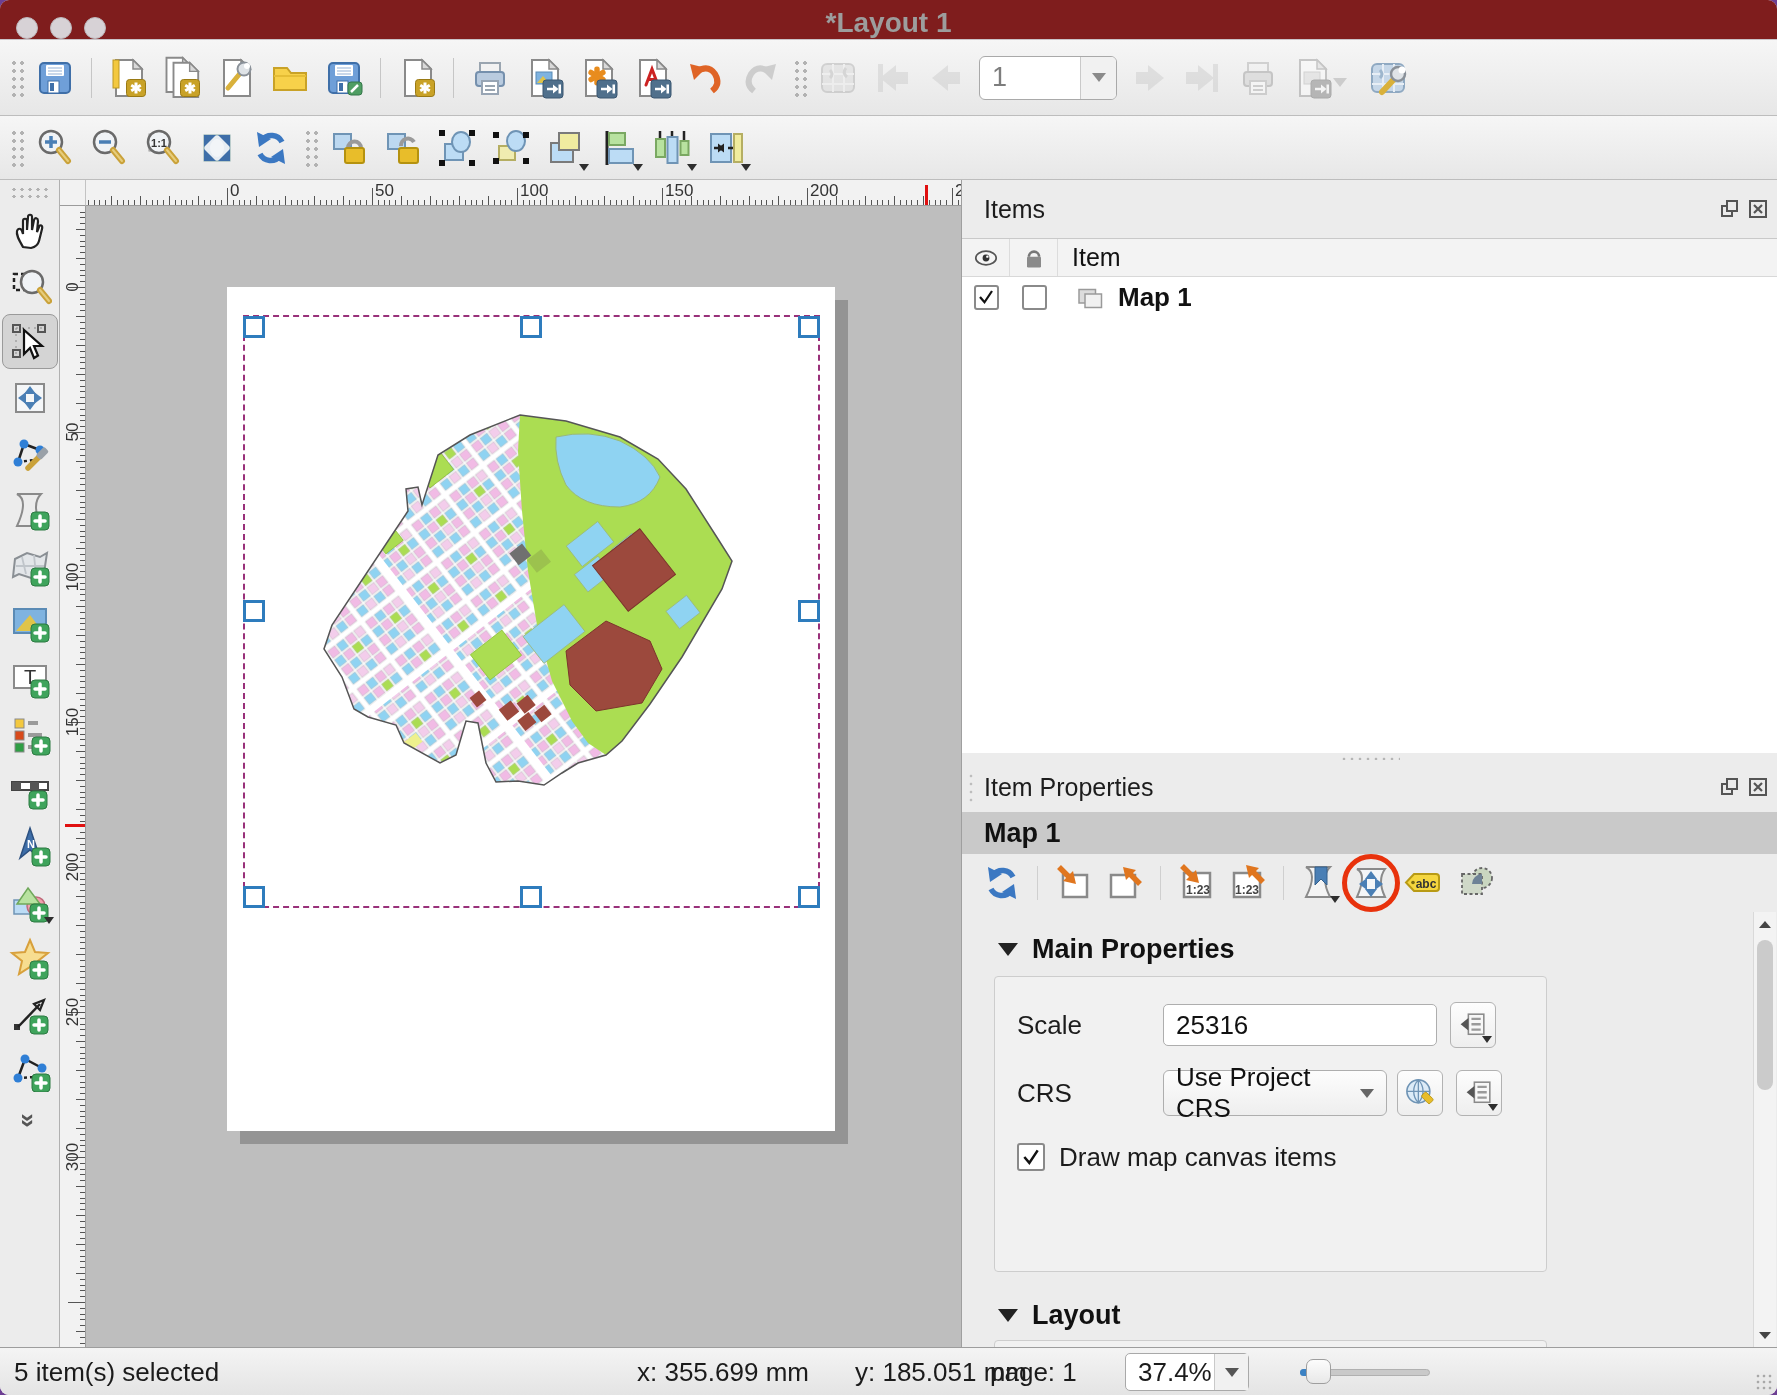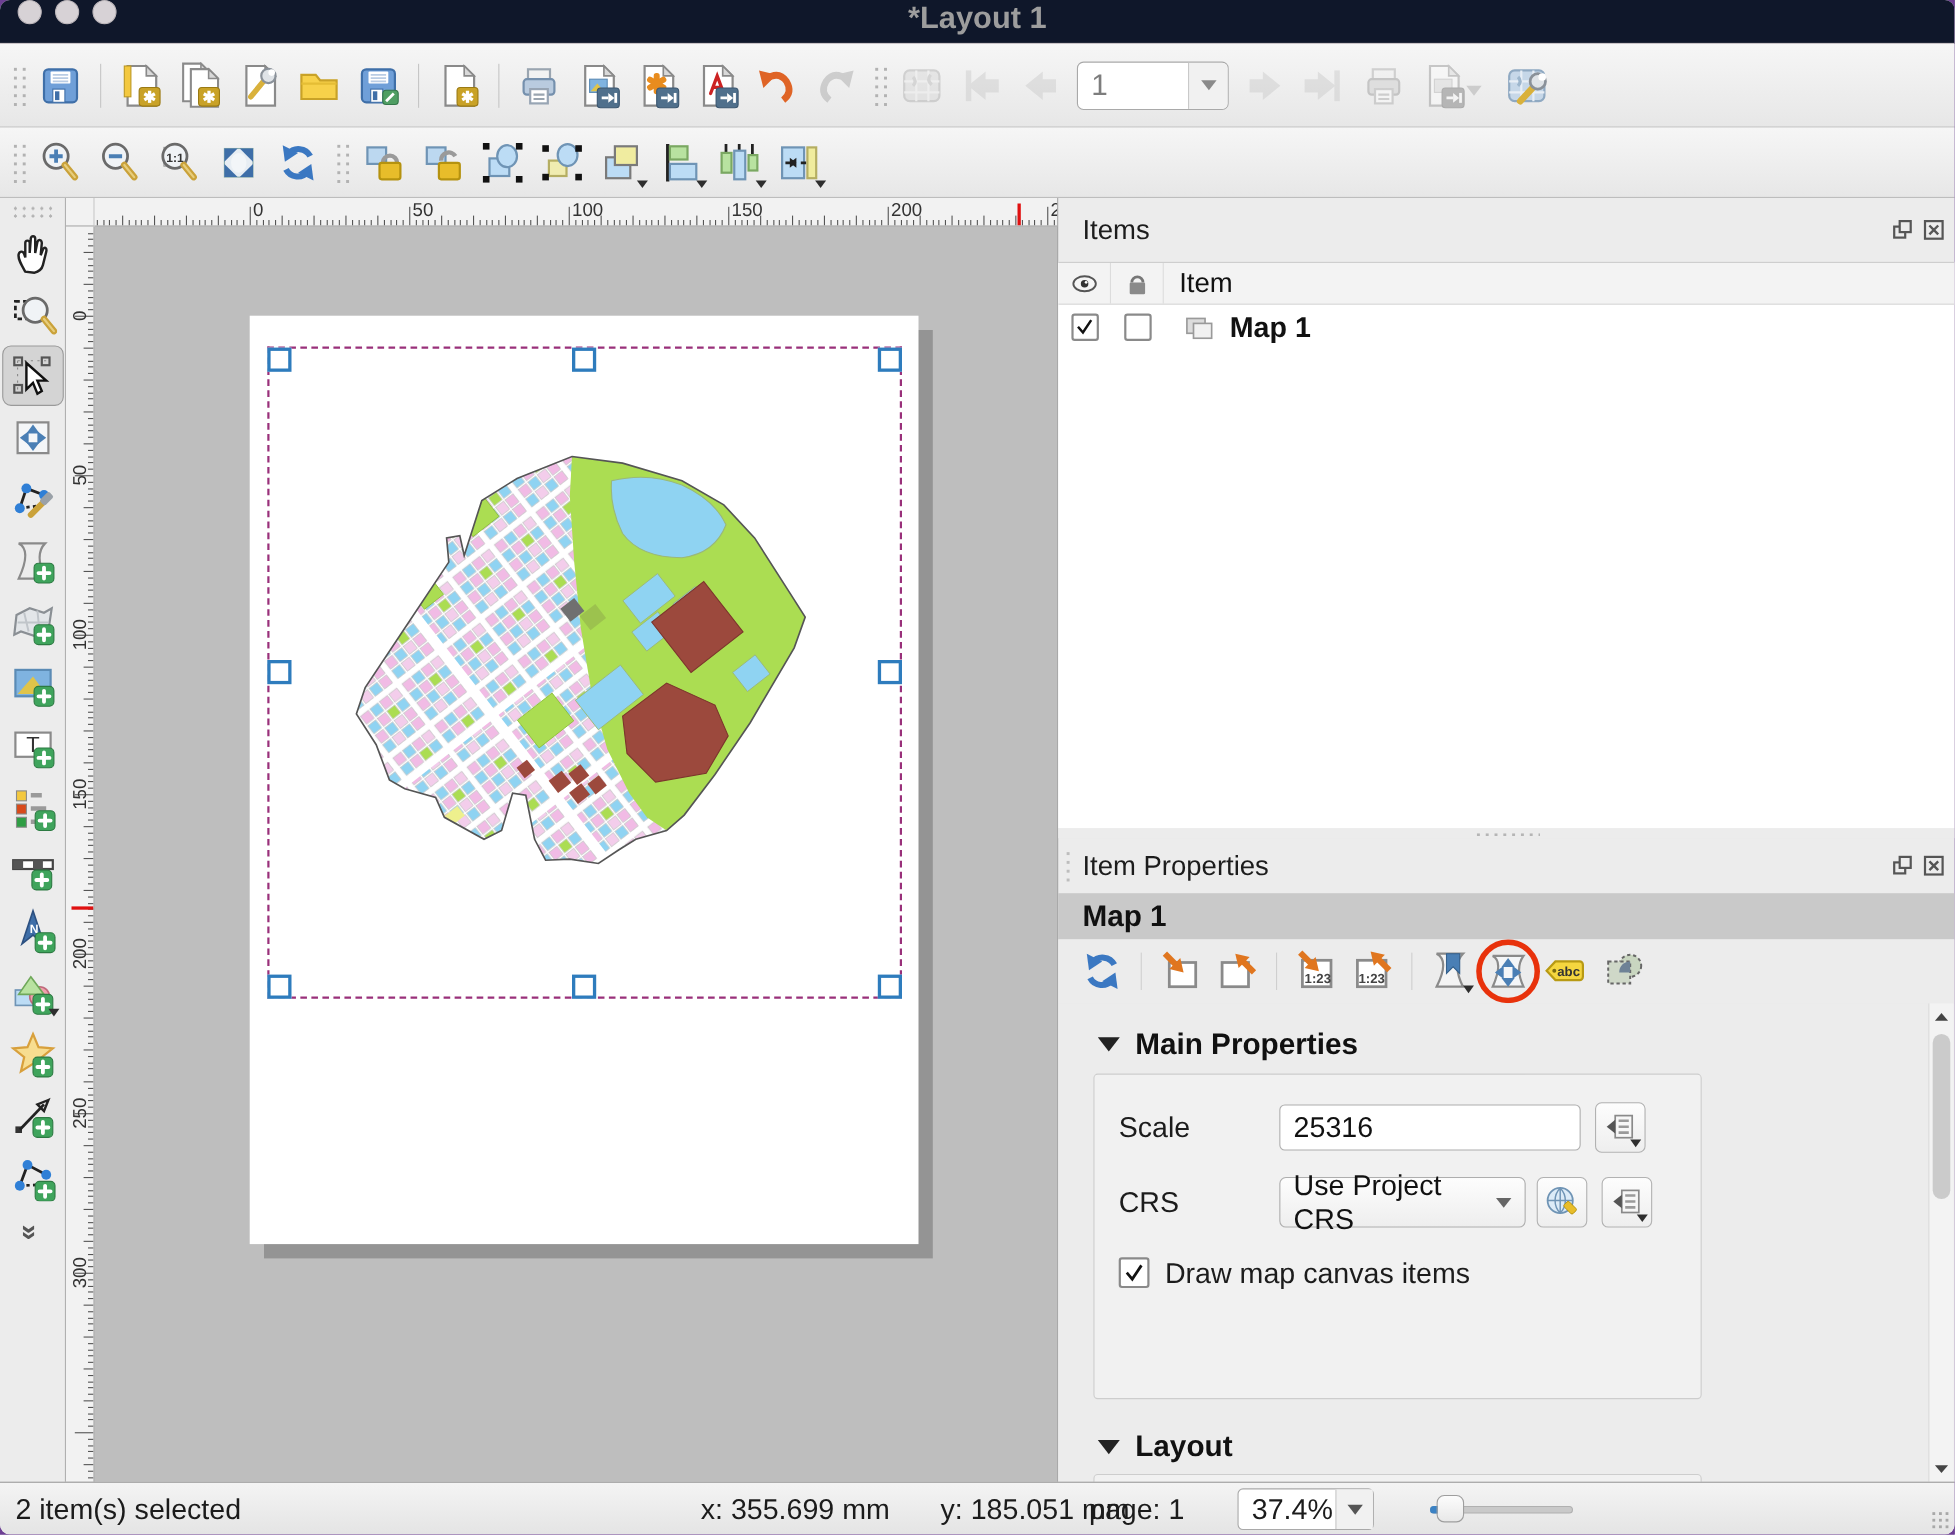--- a/index.html
+++ b/index.html
@@ -1,19 +1,19 @@
 <!DOCTYPE html>
 <html><head>
 <meta charset="utf-8">
 <style>
   html,body{margin:0;padding:0;background:#6d3f93;font-family:"Liberation Sans","DejaVu Sans",sans-serif;}
   *{box-sizing:border-box;}
   .window{position:relative;width:1777px;height:1395px;background:#ececec;border-radius:9px;overflow:hidden;}
   
-  .titlebar{height:40px;background:#0f172a;border-bottom:1px solid #c9c3c7;position:relative;display:flex;align-items:flex-start;}
+  .titlebar{height:40px;background:#7f1d1d;border-bottom:1px solid #c9c3c7;position:relative;display:flex;align-items:flex-end;}
   .lights{display:flex;gap:12px;margin-left:16px;}
   .light{width:22px;height:22px;border-radius:50%;background:#d7d2d6;border:1px solid #bdb7bb;}
   .wtitle{position:absolute;left:0;right:0;text-align:center;font-size:28px;font-weight:bold;color:#9d9d9d;}
   
   .tb{display:flex;align-items:center;background:linear-gradient(#f6f6f6,#e7e7e7);border-bottom:1px solid #bdbdbd;padding:0 4px;}
   .tb1{height:76px;}
   .tb2{height:64px;}
   .tbtn{position:relative;width:54px;height:54px;display:flex;align-items:center;justify-content:center;border-radius:6px;flex:none;}
   .ic{width:44px;height:44px;}
   .sep{width:1px;height:40px;background:#c6c6c6;margin:0 9px;flex:none;}
@@ -1265,21 +1265,21 @@
             <span class="sbtn" style="bottom:0">
                 <b class="tri-d-s" style="border-top-color:#444"></b>
               </span>
           </div>
         </div>
       </div>
     </div>
   </div>
 
   <div class="status">
-    <span class="sel-txt">2 item(s) selected</span>
+    <span class="sel-txt">5 item(s) selected</span>
     <span class="st-x">x: 355.699 mm</span>
     <span class="st-y">y: 185.051 mm</span>
     <span class="st-p">page: 1</span>
     <div class="zoomcombo">
       <span class="zv">37.4%</span>
       <span class="za">
           <i class="tri-d" style="border-top-color:#555"></i>
         </span>
     </div>
     <div class="slider">

